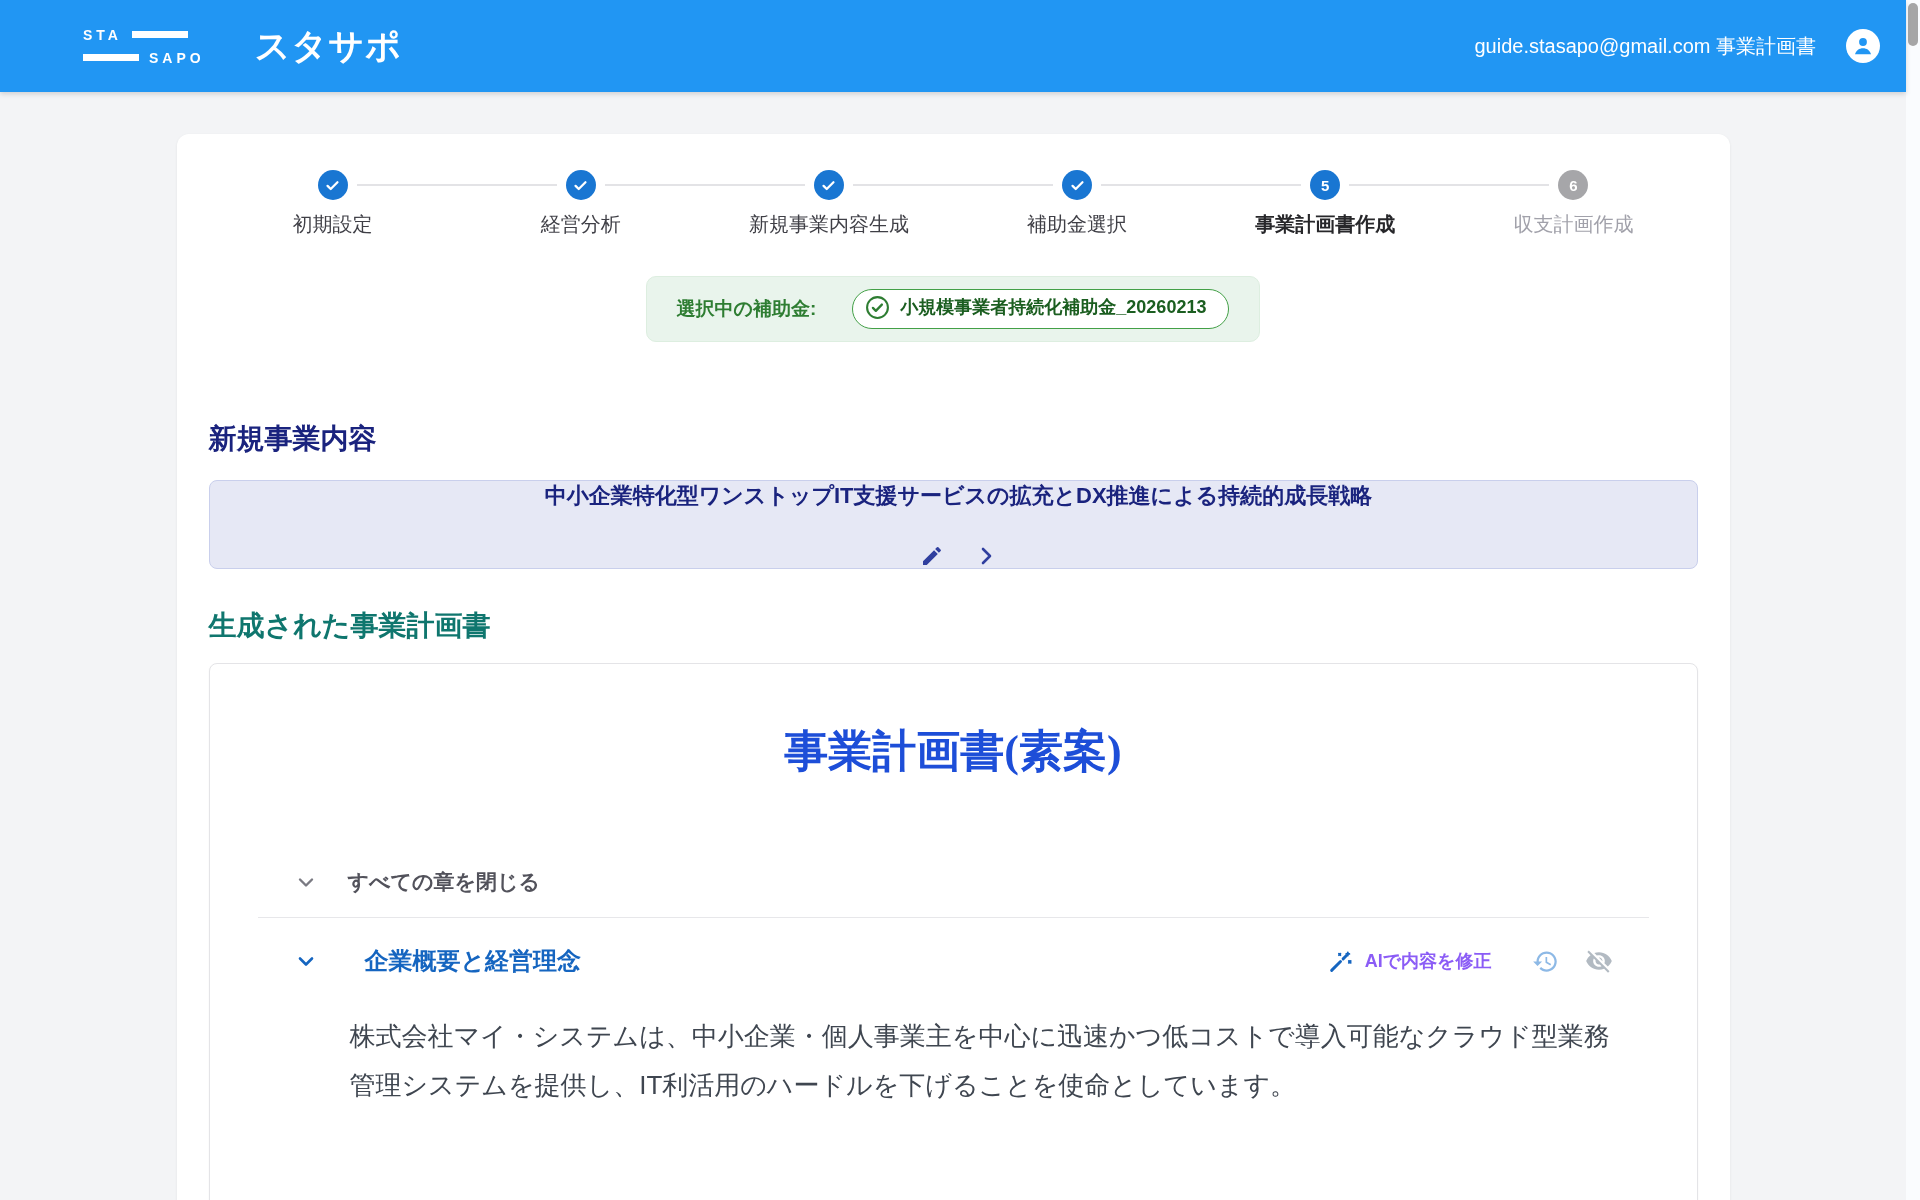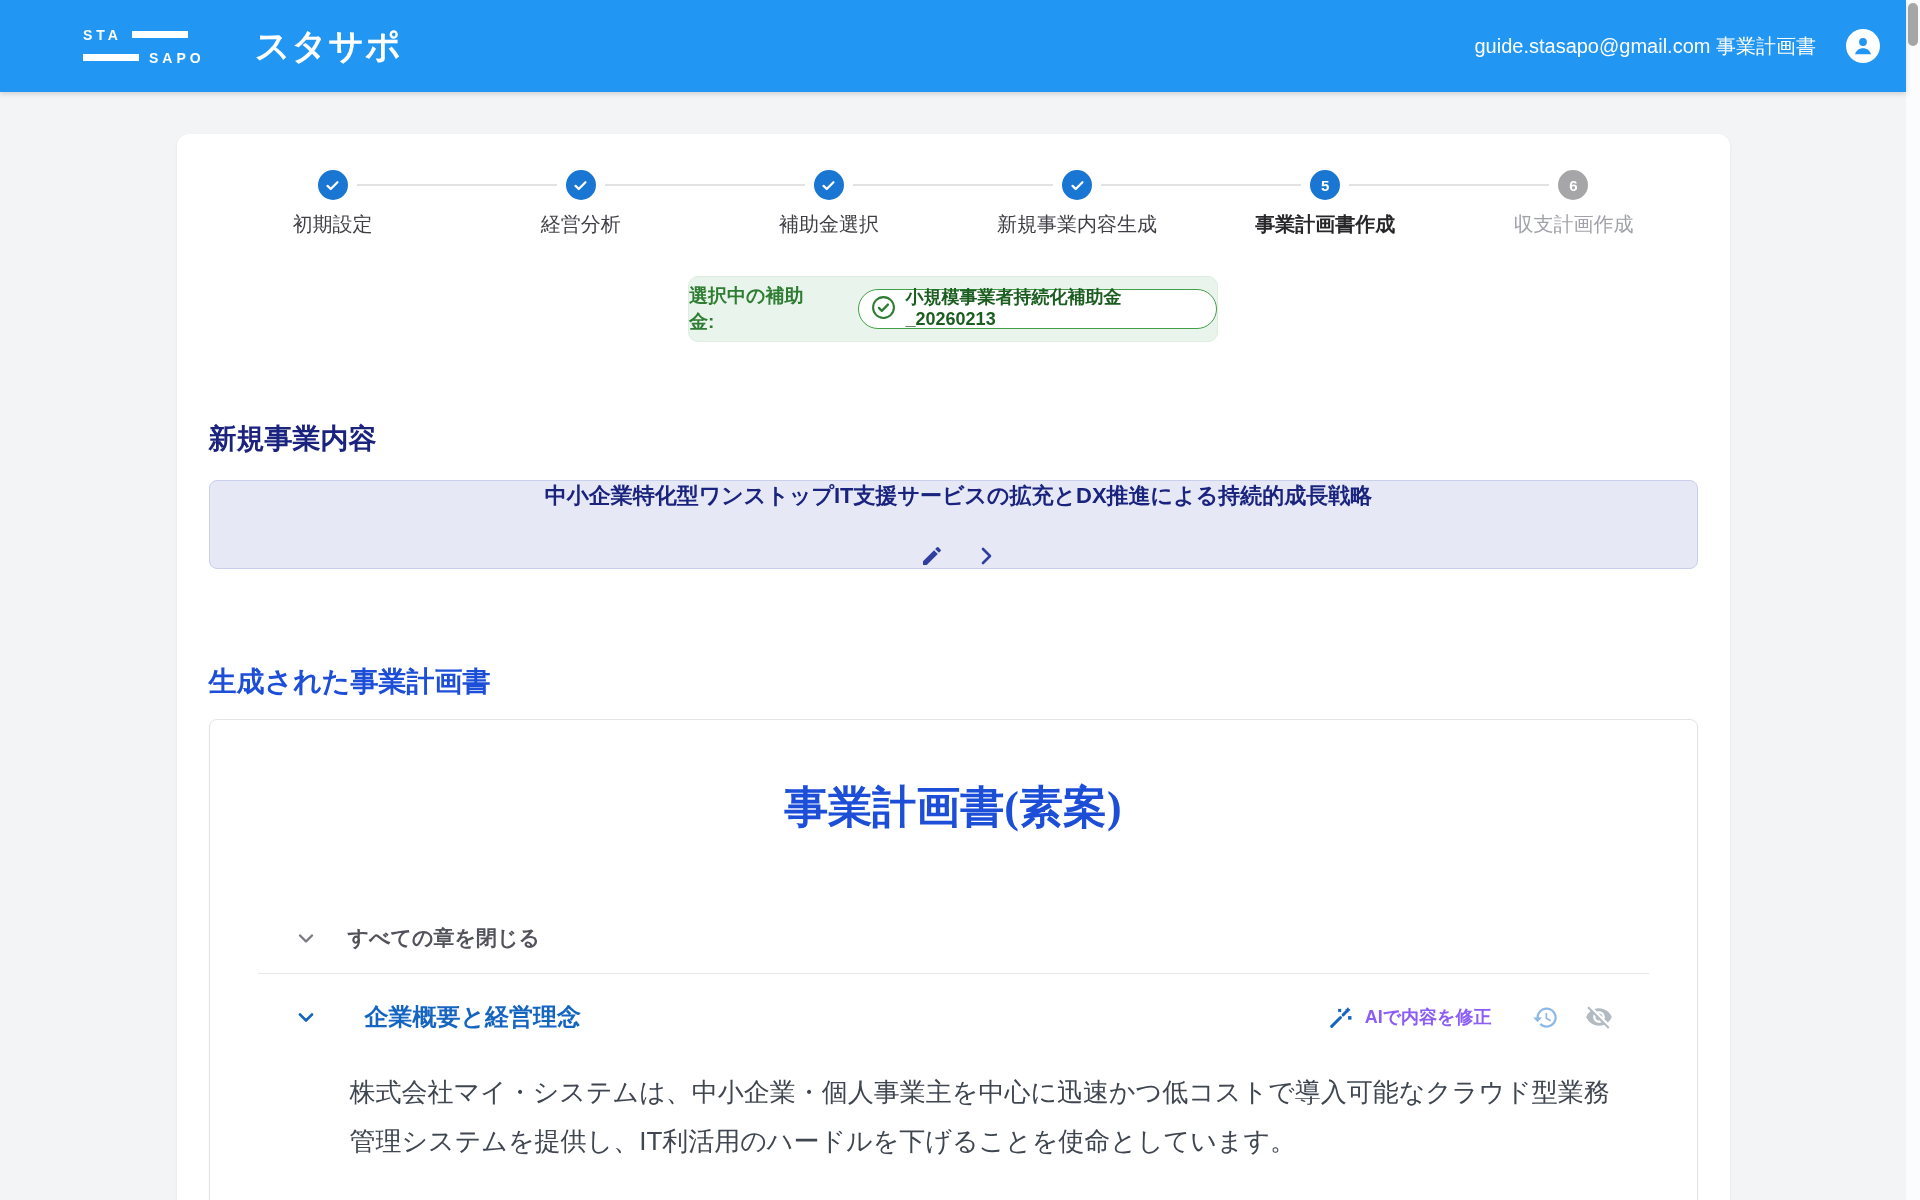--- a/index.html
+++ b/index.html
@@ -53,36 +53,36 @@
   }
   .step.done .step-circle, .step.current .step-circle { background:#1976d2; }
   .step.upcoming .step-circle { background:#a6a6a9; }
   .step-label { margin-top:11px; font-size:20px; color:#3f3f46; line-height:26px; }
   .step.current .step-label { font-weight:bold; color:#27272a; }
   .step.upcoming .step-label { color:#a1a1aa; }
   .step-circle svg { width:17px; height:17px; }
 
   
   .subsidy-box {
-    margin:39px auto 0; width:530px; height:66px;
+    margin:39px auto 0; width:614px; height:66px;
     background:#e9f4ec; border:1px solid #ddeee0; border-radius:10px;
     display:flex; align-items:center; justify-content:center; gap:36px;
   }
   .subsidy-label { color:#2e7d32; font-weight:bold; font-size:19px; }
   .subsidy-pill {
     display:flex; align-items:center; gap:10px; background:#fff;
     border:1.5px solid #43a047; border-radius:999px; padding:2px 22px 6px 12px; height:40px;
   }
   .subsidy-pill svg { width:25px; height:25px; }
   .subsidy-value { color:#1b5e20; font-weight:bold; font-size:18px; }
 
   
   .section-heading { font-size:28px; font-weight:bold; line-height:42px; }
   .heading-navy { color:#1a237e; margin-top:76px; }
-  .heading-dark { color:#1d4ed8; margin-top:92px; }
+  .heading-dark { color:#0f766e; margin-top:36px; }
 
   
   .business-bar {
     margin-top:20px; height:89px; background:#e6e8f5; border:1px solid #c9cfec;
     border-radius:8px; display:flex; align-items:center; padding:0 25px 0 36px; cursor:pointer;flex-direction:column;
   }
   .business-title { flex:1; color:#1a237e; font-weight:bold; font-size:22px; }
   .business-actions { display:flex; align-items:center; gap:30px; }
   .icon-btn { background:none; border:none; cursor:pointer; display:flex; align-items:center; padding:0; }
 
@@ -182,31 +182,31 @@
         <div class="step-label">経営分析</div>
       </div>
       <div class="step done">
         <div class="step-circle">
           <span style="display:flex">
             <svg viewBox="0 0 24 24">
                 <path d="M5 12.5l4.5 4.5L19 7.5" fill="none" stroke="#fff" stroke-width="3.2" stroke-linecap="round" stroke-linejoin="round"></path>
               </svg>
           </span>
         </div>
-        <div class="step-label">補助金選択</div>
+        <div class="step-label">新規事業内容生成</div>
       </div>
       <div class="step done">
         <div class="step-circle">
           <span style="display:flex">
             <svg viewBox="0 0 24 24">
                 <path d="M5 12.5l4.5 4.5L19 7.5" fill="none" stroke="#fff" stroke-width="3.2" stroke-linecap="round" stroke-linejoin="round"></path>
               </svg>
           </span>
         </div>
-        <div class="step-label">新規事業内容生成</div>
+        <div class="step-label">補助金選択</div>
       </div>
       <div class="step current">
         <div class="step-circle">
           <span>5</span>
         </div>
         <div class="step-label">事業計画書作成</div>
       </div>
       <div class="step upcoming">
         <div class="step-circle">
           <span>6</span>

